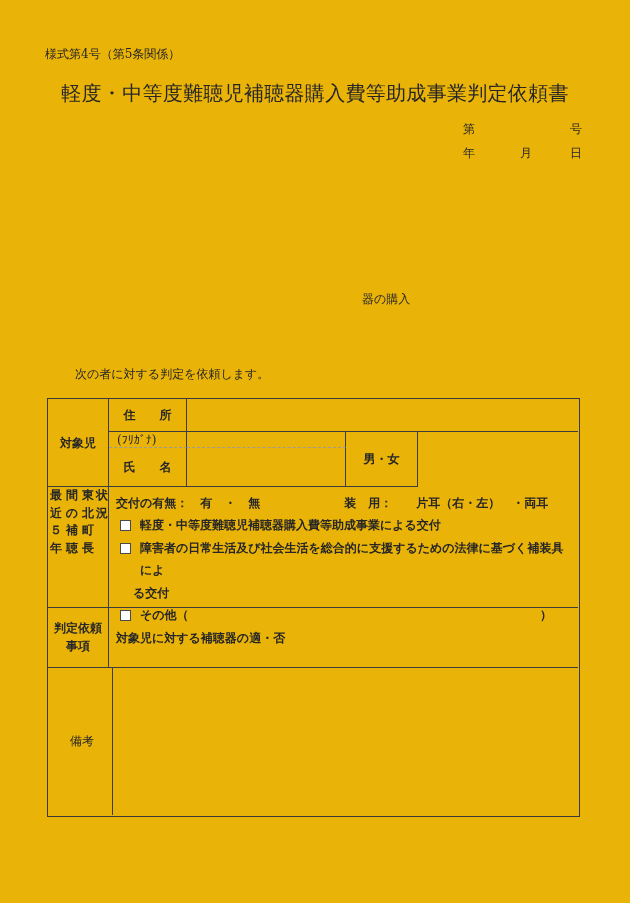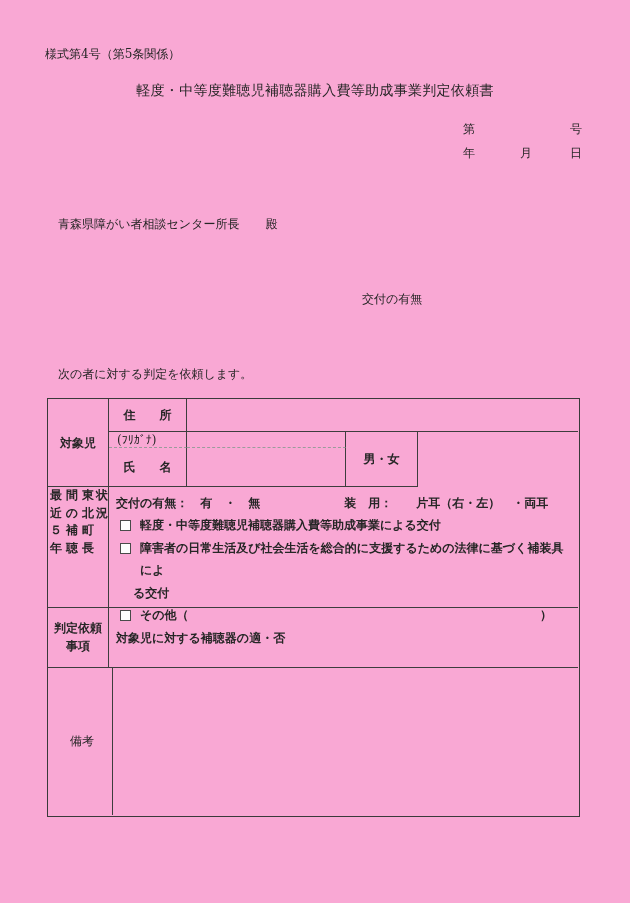--- a/index.html
+++ b/index.html
@@ -1,33 +1,33 @@
 <!DOCTYPE html>
 <html><head>
 <meta charset="utf-8">
 <style>
   html,body { margin:0; padding:0; background:#e8e8e8; }
   .page {
     position:relative; width:630px; height:903px; margin:0 auto;
-    background:#f9a8d4; overflow:hidden;
+    background:#eab308; overflow:hidden;
     font-family:"DejaVu Serif","Liberation Serif",serif;
     color:#262626; font-size:12px; line-height:1;
   }
   .abs { position:absolute; white-space:pre; }
   .form-number { left:45px; top:48px; }
-  .doc-title { left:0; top:83px; width:100%; text-align:center; font-size:14px; letter-spacing:0.3px; }
+  .doc-title { left:0; top:83px; width:100%; text-align:center; font-size:20px; letter-spacing:0.3px; }
   .docno-prefix { left:463px; top:123px; }
   .docno-suffix { left:570px; top:123px; }
   .date-year  { left:463px; top:147px; }
   .date-month { left:520px; top:147px; }
   .date-day   { left:570px; top:147px; }
   .recipient-line { left:58px; top:218px; }
   .honorific { margin-left:26px; }
   .sender { left:362px; top:293px; }
-  .intro { left:58px; top:368px; }
+  .intro { left:75px; top:368px; }
 
   .form-table {
     position:absolute; left:47px; top:398px; width:533px; height:419px;
     border:1.5px solid #3a3a3a; box-sizing:border-box;
   }
   .cell { position:absolute; box-sizing:border-box; }
   .br { border-right:1px solid #3d3d3d; }
   .bb { border-bottom:1px solid #3d3d3d;font-weight:bold; }
   .bb-dash { border-bottom:1px dashed #9b9b9b; }
   .center { display:flex; align-items:center; justify-content:center; text-align:center; }
@@ -64,23 +64,22 @@
   <div class="abs form-number">様式第4号（第5条関係）</div>
 
   <div class="abs doc-title">軽度・中等度難聴児補聴器購入費等助成事業判定依頼書</div>
 
   <span class="abs docno-prefix">第</span>
   <span class="abs docno-suffix">号</span>
   <span class="abs date-year">年</span>
   <span class="abs date-month">月</span>
   <span class="abs date-day">日</span>
 
-  <div class="abs recipient-line"><span>青森県障がい者相談センター所長</span><span class="honorific">殿</span></div>
 
-  <div class="abs sender">交付の有無</div>
+  <div class="abs sender">器の購入</div>
 
   <div class="abs intro">次の者に対する判定を依頼します。</div>
 
   <div class="form-table">
 
     <div class="cell cell-target-header br bb center">対象児</div>
 
     <div class="cell cell-address-label br bb center">住　　所</div>
     <div class="cell cell-address-value bb"></div>
 

